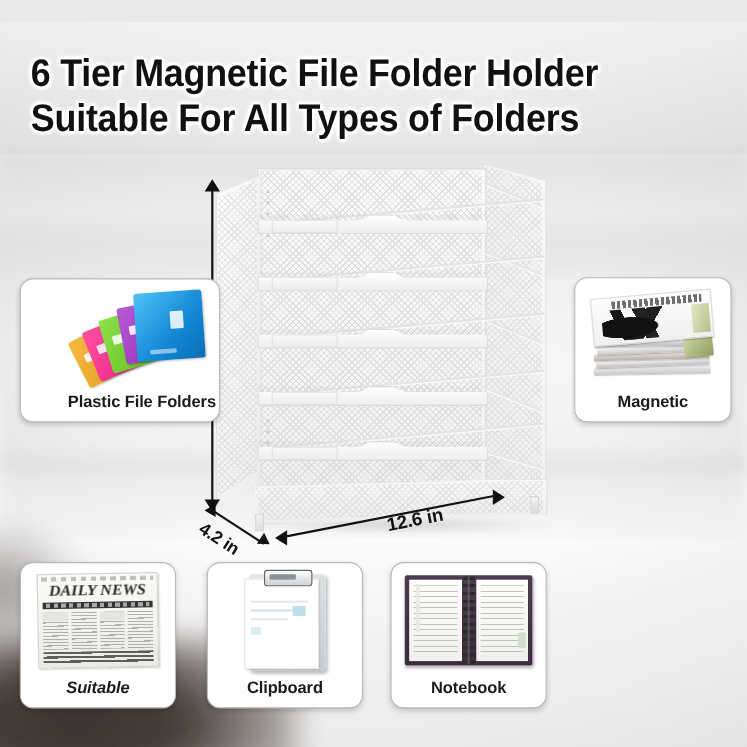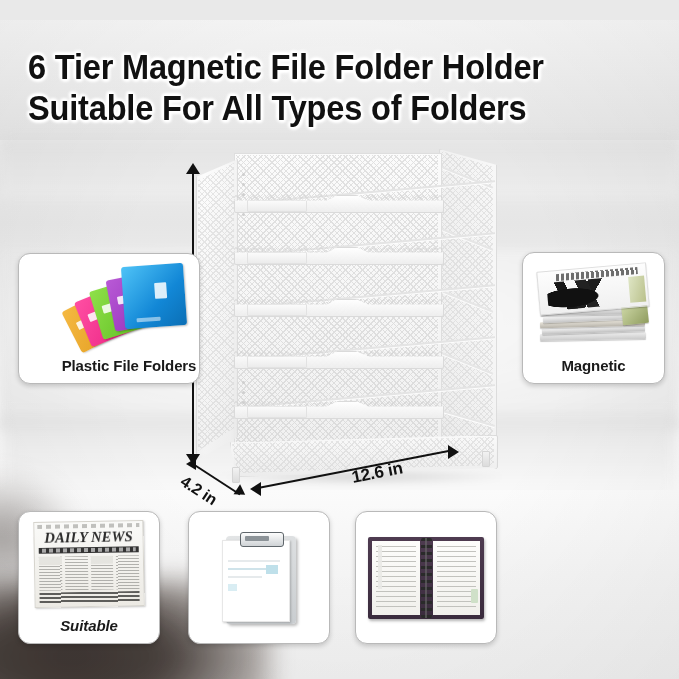--- a/index.html
+++ b/index.html
@@ -428,30 +428,32 @@
         <span class="board"></span>
         <span class="paper"></span>
         <span class="line l1"></span>
         <span class="line l2"></span>
         <span class="line l3"></span>
         <span class="chk"></span>
         <span class="chk2"></span>
         <span class="clip"></span>
       </div>
     </div>
+    <div class="lbl">Clipboard</div>
   </div>
 
   <div class="card" id="card-notebook">
     <div class="art">
       <div class="nb">
         <span class="pg">
             <span class="ribbon"></span>
           </span>
         <span class="spiral"></span>
         <span class="pg">
             <span class="tab"></span>
           </span>
       </div>
     </div>
+    <div class="lbl">Notebook</div>
   </div>
 
 
 </div>
 
 </body></html>

